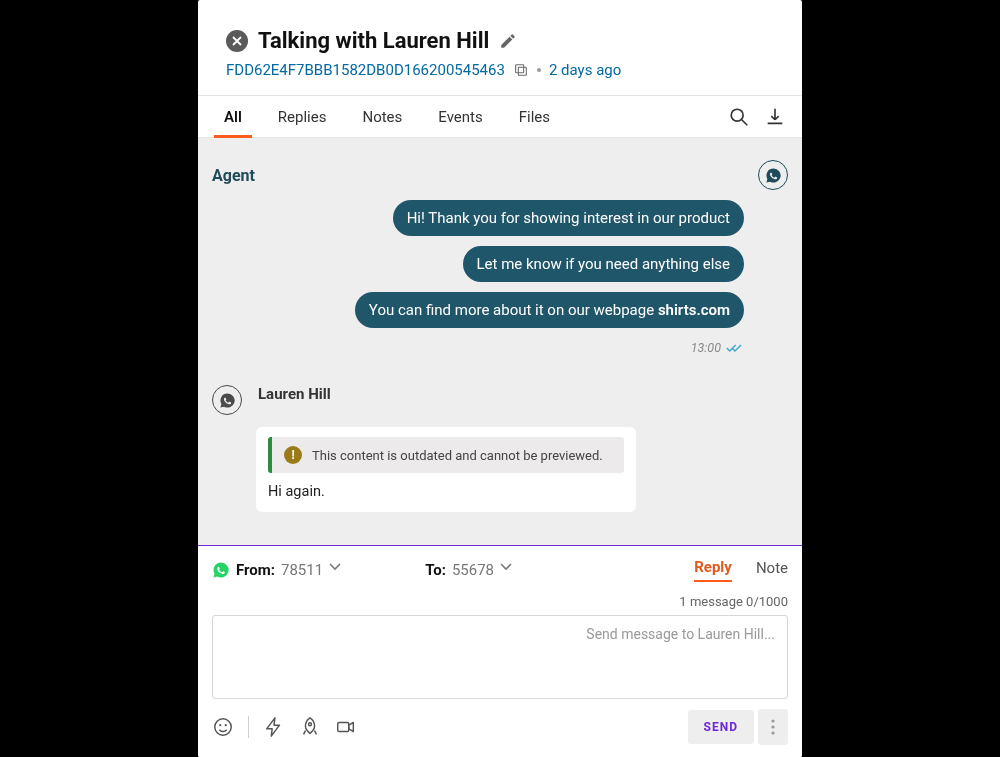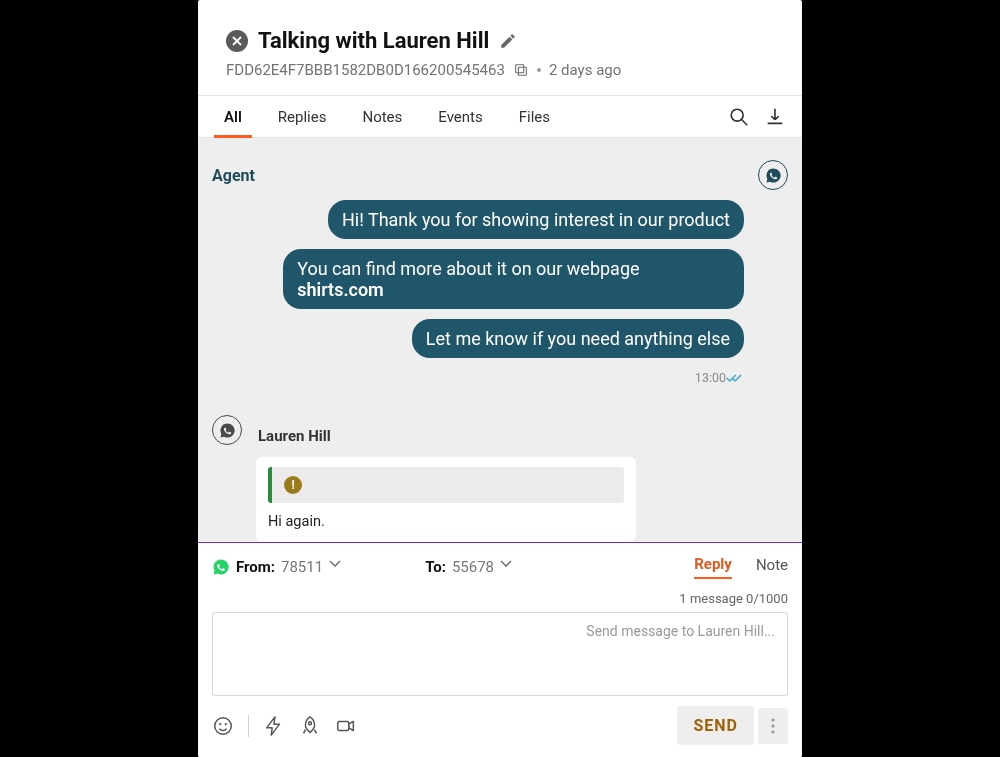--- a/index.html
+++ b/index.html
@@ -5,41 +5,41 @@
   * { box-sizing: border-box; margin: 0; padding: 0; }
   html, body { width: 1000px; height: 757px; font-family: -apple-system, BlinkMacSystemFont, "Segoe UI", Roboto, Helvetica, Arial, sans-serif; }
   body { display: flex; background: #000; }
   .panel { width: 604px; margin: 0 auto; background: #fff; display: flex; flex-direction: column; border-radius: 2px; overflow: hidden; }
   
   .hdr { padding: 28px 28px 16px 28px; border-bottom: 1px solid #e5e5e5; }
   .hdr-row1 { display: flex; align-items: center; gap: 10px; }
   .close-circ { width: 22px; height: 22px; border-radius: 50%; background: #5a5a5a; display: flex; align-items: center; justify-content: center; color: #fff; font-size: 14px; cursor: pointer; }
   .title { font-size: 22px; font-weight: 700; color: #111; }
   .pencil { width: 18px; height: 18px; color: #555; cursor: pointer; }
-  .hdr-row2 { display: flex; align-items: center; gap: 8px; margin-top: 8px; color: #737373; font-size: 15px; }
+  .hdr-row2 { display: flex; align-items: center; gap: 8px; margin-top: 8px; color: #0369a1; font-size: 15px; }
   .copy-ic { width: 16px; height: 16px; cursor: pointer; }
   .dot { width: 4px; height: 4px; border-radius: 50%; background: #9a9a9a; }
   
   .tabs { display: flex; align-items: center; border-bottom: 1px solid #e5e5e5; padding: 0 16px 0 16px; height: 42px; }
   .tab { padding: 0 10px; height: 100%; display: flex; align-items: center; font-size: 15px; color: #333; cursor: pointer; position: relative; margin-right: 16px; }
   .tab.active { color: #111; font-weight: 600; }
   .tab.active::after { content: ""; position: absolute; left: 0; right: 0; bottom: -1px; height: 3px; background: #ff5b1f; }
   .tabs-spacer { flex: 1; }
   .tab-ic { width: 22px; height: 22px; color: #333; cursor: pointer; margin-left: 14px; }
   
   .conv { flex: 1; background: #eeeeee; padding: 22px 14px 30px 14px; display: flex; flex-direction: column; gap: 4px; overflow: auto; }
   .agent-lbl { display: flex; justify-content: space-between; align-items: center; gap: 10px; margin-bottom: 6px; }
   .agent-name { font-weight: 700; color: #1f4b5a; font-size: 16px; }
   .wa-circ { width: 30px; height: 30px; border: 1.5px solid #1f4b5a; border-radius: 50%; display: flex; align-items: center; justify-content: center; }
   .wa-circ svg { width: 17px; height: 17px; fill: #1f4b5a; }
-  .msg-out { align-self: flex-end; max-width: 80%; background: #20566a; color: #fff; padding: 9px 14px; border-radius: 18px; font-size: 18px; margin-bottom: 6px; margin-right: 44px; }
+  .msg-out { align-self: flex-end; max-width: 80%; background: #20566a; color: #fff; padding: 9px 14px; border-radius: 18px; font-size: 15px; margin-bottom: 6px; margin-right: 44px; }
   .msg-out a { color: #fff; font-weight: 600; text-decoration: none; }
-  .msg-time { align-self: flex-end; display: flex; align-items: center; color: #8a8a8a; font-size: 12.5px; margin-right: 44px; margin-top: 2px; }
+  .msg-time { align-self: flex-end; display: flex; align-items: center; gap: 5px; color: #8a8a8a; font-size: 12.5px; margin-right: 44px; margin-top: 2px; font-style: italic; }
   .ticks { color: #3fa9d0; }
-  .cust-lbl { display: flex; align-items: flex-end; gap: 16px; margin: 26px 0 8px 0; }
+  .cust-lbl { display: flex; align-items: flex-start; gap: 16px; margin: 26px 0 8px 0; }
   .cust-lbl .wa-circ { border-color: #4a4a4a; }
   .cust-lbl .wa-circ svg { fill: #4a4a4a; }
   .cust-name { font-weight: 700; color: #333; font-size: 15px; }
   .cust-bubble { background: #fff; border-radius: 6px; margin-left: 44px; padding: 10px 12px 12px 12px; width: 380px; }
   .warn-box { background: #eceaea; border-left: 4px solid #2e8a3f; display: flex; align-items: center; gap: 10px; padding: 9px 12px; border-radius: 3px; }
   .warn-ic { width: 18px; height: 18px; border-radius: 50%; background: #9a7b1a; color: #fff; display: flex; align-items: center; justify-content: center; font-size: 12px; font-weight: 700; }
   .warn-txt { font-size: 13px; color: #444; }
   .cust-msg { font-size: 14.5px; color: #222; margin-top: 10px; }
   
   .composer { border-top: 1px solid #6d28d9; background: #fff; padding: 12px 14px 12px 14px; display: flex; flex-direction: column; }
@@ -51,21 +51,21 @@
   .chev { width: 14px; height: 14px; color: #777; cursor: pointer; }
   .comp-row1 .sp { flex: 1; }
   .ctab { font-size: 15px; color: #555; cursor: pointer; margin-left: 18px; padding-bottom: 4px; }
   .ctab.active { color: #e05a1f; font-weight: 700; border-bottom: 2px solid #ff5b1f; }
   .counter { text-align: right; color: #666; font-size: 13px; margin-top: 12px; }
   .textarea { border: 1px solid #d6d6d6; border-radius: 3px; min-height: 84px; margin-top: 6px; padding: 10px 12px; font-size: 14px; color: #999; text-align: right; }
   .comp-bot { display: flex; align-items: center; margin-top: 10px; }
   .bic { width: 22px; height: 22px; color: #555; cursor: pointer; margin-right: 14px; }
   .vr { width: 1px; height: 22px; background: #d0d0d0; margin-right: 14px; }
   .comp-bot .sp { flex: 1; }
-  .send-btn { background: #eee; color: #a16207; font-weight: 700; font-size: 16px; letter-spacing: 1px; padding: 10px 16px; border-radius: 3px; cursor: pointer; }
+  .send-btn { background: #eee; color: #6d28d9; font-weight: 700; font-size: 12px; letter-spacing: 1px; padding: 10px 16px; border-radius: 3px; cursor: pointer; }
   .more-btn { background: #eee; color: #999; width: 30px; height: 36px; display: flex; align-items: center; justify-content: center; margin-left: 4px; border-radius: 3px; cursor: pointer; }
   svg { display: block; }
 </style>
 </head>
 <body>
 
 <div class="panel">
 
   <div class="hdr">
     <div class="hdr-row1">
@@ -118,24 +118,24 @@
   <div class="conv">
     <div class="agent-lbl">
       <span class="agent-name">Agent</span>
       <span class="wa-circ">
         <svg viewBox="0 0 24 24">
             <path d="M12 2a10 10 0 0 0-8.66 15L2 22l5.12-1.34A10 10 0 1 0 12 2zm5.1 14.12c-.22.62-1.28 1.18-1.77 1.22-.47.04-.9.23-3.04-.63-2.56-1.02-4.16-3.6-4.29-3.77-.12-.17-1.02-1.35-1.02-2.58 0-1.23.65-1.83.88-2.08.22-.25.49-.31.65-.31h.47c.15 0 .35-.03.55.42.2.47.68 1.63.74 1.75.06.12.1.27.02.43-.08.17-.12.27-.25.42l-.37.43c-.12.12-.25.26-.11.51.15.25.65 1.07 1.4 1.73.96.86 1.77 1.12 2.02 1.25.25.12.4.1.55-.06.15-.17.63-.74.8-.99.17-.25.34-.2.57-.12.23.08 1.47.69 1.72.82.25.12.42.19.48.29.06.1.06.62-.16 1.24z"></path>
           </svg>
       </span>
     </div>
     <div class="msg-out">Hi! Thank you for showing interest in our product</div>
+    <div class="msg-out">Let me know if you need anything else</div>
     <div class="msg-out">
       <span>You can find more about it on our webpage </span><a href="#">shirts.com</a>
     </div>
-    <div class="msg-out">Let me know if you need anything else</div>
     <div class="msg-time">
       <span>13:00</span>
       <span class="ticks">
         <svg viewBox="0 0 24 14" width="18" height="12">
             <path d="M1 7l4 4L13 3" fill="none" stroke="#3fa9d0" stroke-width="2"></path>
             <path d="M8 7l4 4L20 3" fill="none" stroke="#3fa9d0" stroke-width="2"></path>
           </svg>
       </span>
     </div>
 
@@ -143,20 +143,21 @@
       <span class="wa-circ">
         <svg viewBox="0 0 24 24">
             <path d="M12 2a10 10 0 0 0-8.66 15L2 22l5.12-1.34A10 10 0 1 0 12 2zm5.1 14.12c-.22.62-1.28 1.18-1.77 1.22-.47.04-.9.23-3.04-.63-2.56-1.02-4.16-3.6-4.29-3.77-.12-.17-1.02-1.35-1.02-2.58 0-1.23.65-1.83.88-2.08.22-.25.49-.31.65-.31h.47c.15 0 .35-.03.55.42.2.47.68 1.63.74 1.75.06.12.1.27.02.43-.08.17-.12.27-.25.42l-.37.43c-.12.12-.25.26-.11.51.15.25.65 1.07 1.4 1.73.96.86 1.77 1.12 2.02 1.25.25.12.4.1.55-.06.15-.17.63-.74.8-.99.17-.25.34-.2.57-.12.23.08 1.47.69 1.72.82.25.12.42.19.48.29.06.1.06.62-.16 1.24z"></path>
           </svg>
       </span>
       <span class="cust-name">Lauren Hill</span>
     </div>
     <div class="cust-bubble">
       <div class="warn-box">
         <span class="warn-ic">!</span>
+        <span class="warn-txt">This content is outdated and cannot be previewed.</span>
       </div>
       <div class="cust-msg">Hi again.</div>
     </div>
   </div>
 
   <div class="composer">
     <div class="comp-row1">
       <span class="wa-green">
         <svg viewBox="0 0 24 24">
             <path d="M12 2a10 10 0 0 0-8.66 15L2 22l5.12-1.34A10 10 0 1 0 12 2zm5.1 14.12c-.22.62-1.28 1.18-1.77 1.22-.47.04-.9.23-3.04-.63-2.56-1.02-4.16-3.6-4.29-3.77-.12-.17-1.02-1.35-1.02-2.58 0-1.23.65-1.83.88-2.08.22-.25.49-.31.65-.31h.47c.15 0 .35-.03.55.42.2.47.68 1.63.74 1.75.06.12.1.27.02.43-.08.17-.12.27-.25.42l-.37.43c-.12.12-.25.26-.11.51.15.25.65 1.07 1.4 1.73.96.86 1.77 1.12 2.02 1.25.25.12.4.1.55-.06.15-.17.63-.74.8-.99.17-.25.34-.2.57-.12.23.08 1.47.69 1.72.82.25.12.42.19.48.29.06.1.06.62-.16 1.24z"></path>

